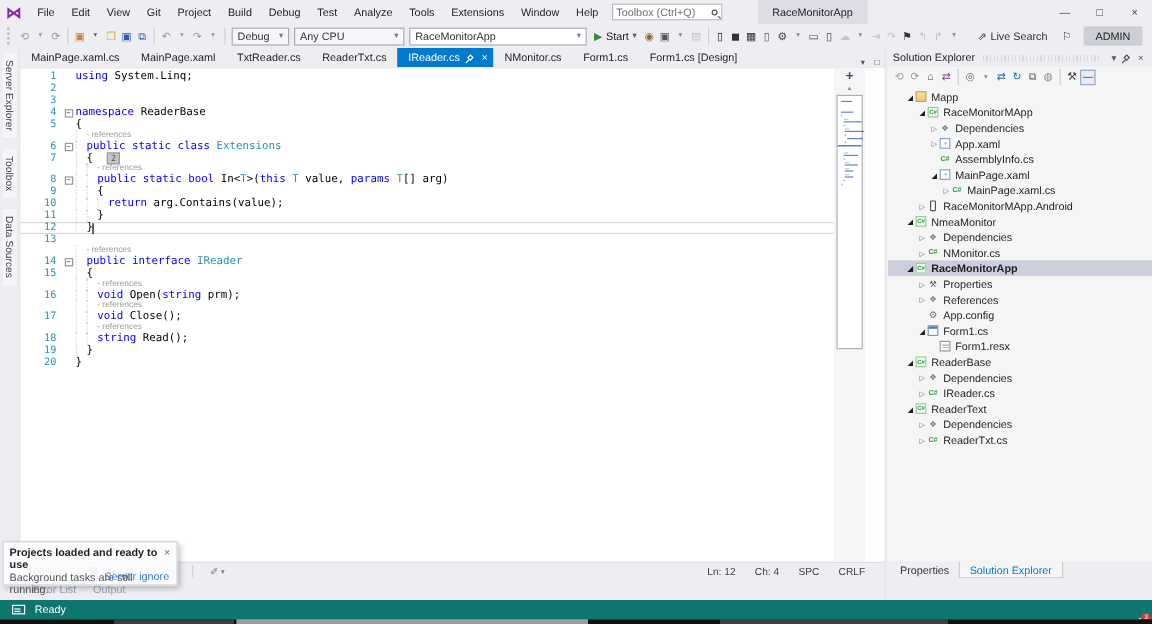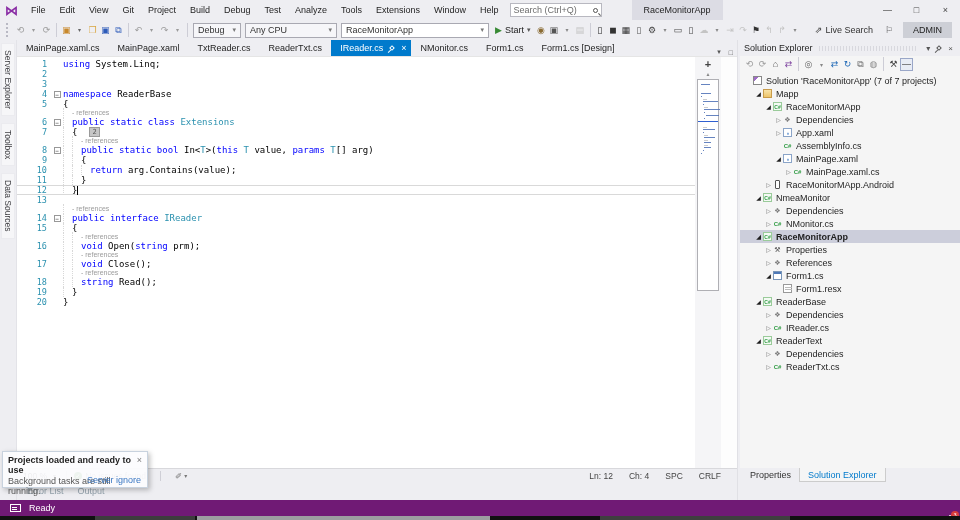--- a/index.html
+++ b/index.html
@@ -115,21 +115,21 @@
   .ic-form{background:#FFF;border:1px solid #7A96B8;}
   .ic-form::before{content:"";position:absolute;top:0;left:0;right:0;height:2px;background:#4E79B8;}
   .ic-designer,.ic-resx{background:#FFF;border:1px solid #999;}
   .ic-designer::after,.ic-resx::after{content:"";position:absolute;left:1px;right:1px;top:2px;height:4px;background:repeating-linear-gradient(#BBB 0 1px,transparent 1px 2px);}
   .se-bottom{height:14px;display:flex;align-items:flex-end;background:#EEEEF2;padding-left:2px;}
   .se-btab{height:14px;display:flex;align-items:center;padding:0 8px;color:#333;}
   .se-btab.active{background:#F5F5F5;border:1px solid #CCC;border-top:none;color:#007ACC;}
   .se-gray{height:18px;background:#EEEEF2;}
 
   
-  .statusbar{position:absolute;left:0;top:500px;width:960px;height:16px;background:#701a75;color:#FFF;display:flex;align-items:center;}
+  .statusbar{position:absolute;left:0;top:500px;width:960px;height:16px;background:#0f766e;color:#FFF;display:flex;align-items:center;}
   .stat-icon{width:11px;height:8px;border:1px solid #FFF;margin:0 8px 0 10px;position:relative;}
   .stat-icon::after{content:"";position:absolute;left:1px;top:2px;width:5px;height:1px;background:#FFF;box-shadow:0 2px 0 #FFF;}
   .bell-wrap{margin-left:auto;margin-right:14px;position:relative;}
   .bell{width:8px;height:7px;background:#FFF;border-radius:4px 4px 0 0;position:relative;}
   .bell::after{content:"";position:absolute;left:3px;top:7px;width:2px;height:2px;background:#FFF;border-radius:50%;}
   .badge{position:absolute;left:5px;top:3px;width:8px;height:8px;border-radius:50%;background:#D83B3B;color:#FFF;font-size:5.5px;line-height:8px;text-align:center;}
   .taskbar{position:absolute;left:0;top:516px;width:960px;height:4px;background:#111;}
   .tk-seg{position:absolute;top:0;height:4px;}
 
   
@@ -153,21 +153,21 @@
       <span class="menu-item">Build</span>
       <span class="menu-item">Debug</span>
       <span class="menu-item">Test</span>
       <span class="menu-item">Analyze</span>
       <span class="menu-item">Tools</span>
       <span class="menu-item">Extensions</span>
       <span class="menu-item">Window</span>
       <span class="menu-item">Help</span>
     </div>
   <div class="tb-search">
-    <span>Search (Ctrl+Q)</span>
+    <span>Toolbox (Ctrl+Q)</span>
     <span class="mag"></span>
   </div>
   <div class="app-title">RaceMonitorApp</div>
   <div class="win-ctrls">
     <span class="win-btn">—</span>
     <span class="win-btn">□</span>
     <span class="win-btn">×</span>
   </div>
 </div>
 
@@ -385,26 +385,20 @@
         <span class="se-ti" style="color: rgb(27, 102, 181);">⇄</span>
         <span class="se-ti" style="color: rgb(27, 102, 181);">↻</span>
         <span class="se-ti" style="color: rgb(102, 102, 102);">⧉</span>
         <span class="se-ti" style="color: rgb(136, 136, 136);">◍</span>
         <span class="tbsep"></span>
         <span class="se-ti" style="color: rgb(68, 68, 68);">⚒</span>
         <span class="se-ti boxed" style="color: rgb(68, 68, 68);">—</span>
       </div>
     <div class="tree" id="tree">
         <div class="trow">
-          <span style="width: 4px; flex: 0 0 auto;"></span>
-          <span class="arrow"></span>
-          <span class="ti ic-sln"></span>
-          <span>Solution 'RaceMonitorApp' (7 of 7 projects)</span>
-        </div>
-        <div class="trow">
           <span style="width: 14px; flex: 0 0 auto;"></span>
           <span class="arrow exp">◢</span>
           <span class="ti ic-folder"></span>
           <span>Mapp</span>
         </div>
         <div class="trow">
           <span style="width: 24px; flex: 0 0 auto;"></span>
           <span class="arrow exp">◢</span>
           <span class="ti ic-proj"></span>
           <span>RaceMonitorMApp</span>
@@ -473,20 +467,26 @@
           <span style="width: 24px; flex: 0 0 auto;"></span>
           <span class="arrow">▷</span>
           <span class="ti ic-wrench"></span>
           <span>Properties</span>
         </div>
         <div class="trow">
           <span style="width: 24px; flex: 0 0 auto;"></span>
           <span class="arrow">▷</span>
           <span class="ti ic-ref"></span>
           <span>References</span>
+        </div>
+        <div class="trow">
+          <span style="width: 24px; flex: 0 0 auto;"></span>
+          <span class="arrow"></span>
+          <span class="ti ic-config"></span>
+          <span>App.config</span>
         </div>
         <div class="trow">
           <span style="width: 24px; flex: 0 0 auto;"></span>
           <span class="arrow exp">◢</span>
           <span class="ti ic-form"></span>
           <span>Form1.cs</span>
         </div>
         <div class="trow">
           <span style="width: 34px; flex: 0 0 auto;"></span>
           <span class="arrow"></span>

